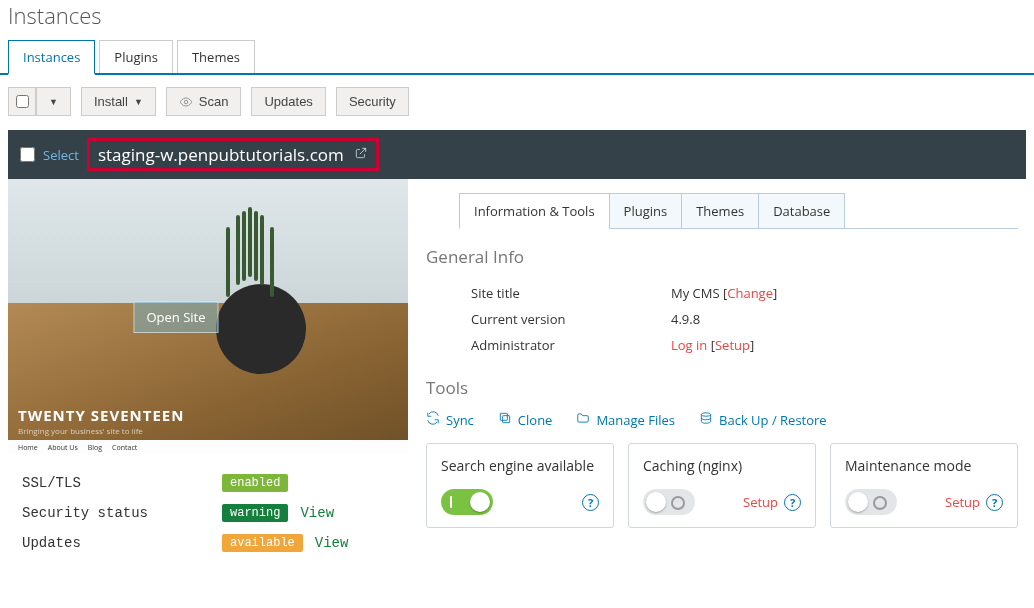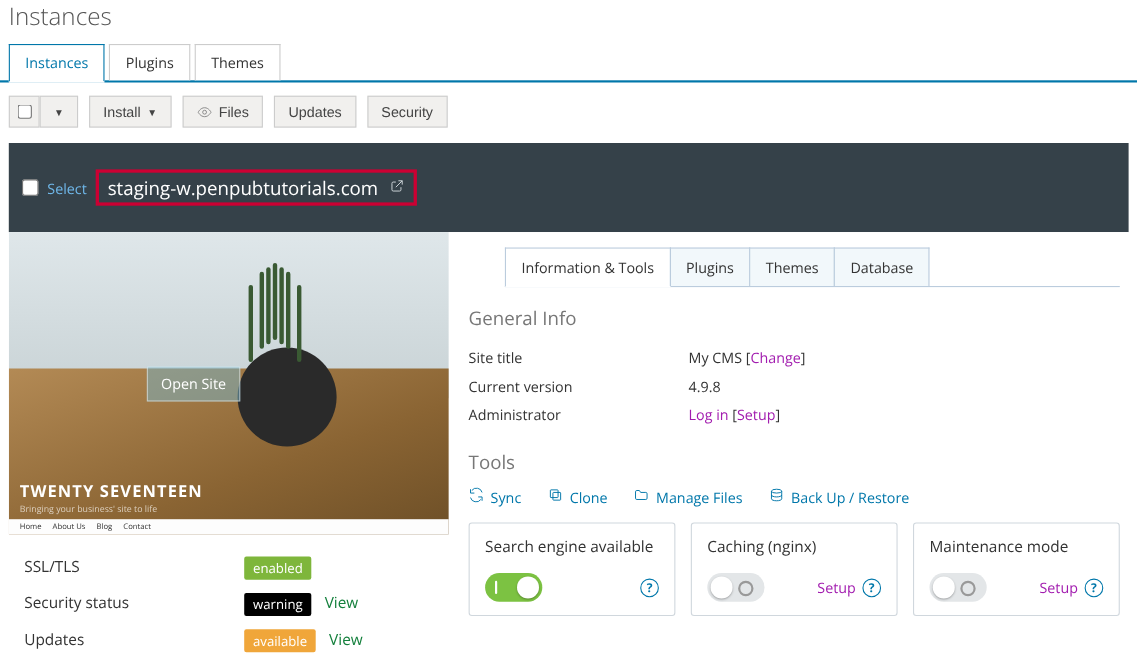--- a/index.html
+++ b/index.html
@@ -14,21 +14,21 @@
 
 .action-row { display: flex; gap: 10px; padding: 0 8px 14px; align-items: stretch; }
 .action-split { display: flex; }
 .action-btn { display: inline-flex; align-items: center; gap: 6px; padding: 6px 12px; border: 1px solid #ccc; background: #f1f0ee; color: #444; cursor: pointer; font-size: 13px; }
 .action-btn .caret { font-size: 9px; }
 .square-check { width: 28px; justify-content: center; padding: 6px 0; }
 .square-check input { margin:0; }
 
 
 .instance-panel { margin: 0 8px; border-top: none; }
-.instance-header { display: flex; align-items: center; background: #354149; color: #cfd6db; padding: 24px 12px; }
+.instance-header { display: flex; align-items: center; background: #354149; color: #cfd6db; padding: 8px 12px; }
 .instance-header input[type=checkbox] { width: 15px; height: 15px; margin-right: 8px; }
 .select-label { color: #6fb7e9; margin-right: 8px; font-size: 13px; }
 .site-url-wrap { display: inline-flex; align-items: center; border: 3px solid #c03; padding: 2px 8px; }
 .site-url { color: #fff; font-size: 17px; font-weight: 500; }
 .link-icon { margin-left: 10px; color: #cfd6db; }
 
 .instance-body { display: flex; background: #fff; }
 .preview-col { width: 400px; }
 .preview-img { width: 400px; height: 275px; position: relative; overflow: hidden; }
 .sky { position:absolute; top:0; left:0; right:0; height:55%; background: linear-gradient(180deg, #dfe7ea, #c8d2d5); }
@@ -37,39 +37,39 @@
 .plant{ position:absolute; left:55%; top:10%; width:60px; height:90px; }
 .plant::before{ content:""; position:absolute; left:20px; top:0; width:4px; height:70px; background:#3a5a33; border-radius:2px; box-shadow: -12px 8px 0 #3a5a33, 12px 8px 0 #3a5a33, -22px 20px 0 #3a5a33, 22px 20px 0 #3a5a33, -6px 4px 0 #3a5a33, 6px 4px 0 #3a5a33; }
 .open-site-overlay { position:absolute; left:42%; top:50%; transform:translate(-50%,-50%); background: rgba(120,180,200,.5); color:#fff; padding:6px 12px; border:1px solid rgba(255,255,255,.5); font-size:13px; }
 .caption-strip { position:absolute; bottom:18px; left:10px; color:#fff; }
 .caption-strip .c1 { font-size:15px; font-weight:700; letter-spacing:1px;text-align:center; }
 .caption-strip .c2 { font-size:8px; color:#dccfbe; }
 .fake-nav { position:absolute; bottom:0; left:0; right:0; height:14px; background:#fdfdfd; display:flex; gap:10px; align-items:center; padding:0 10px; }
 .fake-nav span{ font-size:7px; color:#333; }
 
 .status-block { padding: 20px 14px; }
-.status-row { display:flex; margin-bottom:12px; font-size:14px; color:#333;}
+.status-row { display:flex; align-items:center; margin-bottom:12px; font-size:14px; color:#333;font-family:Liberation Mono, monospace;}
 .status-label { width: 200px; }
 .badge { padding: 2px 8px; color:#fff; font-size:12px; border-radius:2px; margin-right:12px;}
 .badge.enabled { background:#7eb63b; }
-.badge.warning { background:#000000; }
+.badge.warning { background:#15803d; }
 .badge.available { background:#f0a63a; }
 .view-link { color:#15803d; text-decoration:none; }
 
 
 .detail-col { flex:1; padding: 14px 8px 14px 18px; }
 .sub-tabs { display:flex; border-bottom:1px solid #bcd; margin-bottom:16px;margin-left:33px; }
 .sub-tab { padding:8px 14px; border:1px solid #bcd; border-bottom:none; background:#f2f8fb; color:#333; cursor:pointer; margin-right:-1px; font-size:13px;}
 .sub-tab.active { background:#fff; border-bottom:1px solid #fff; margin-bottom:-1px; }
 
 h3.section { font-size:17px; font-weight:400; color:#777; margin-bottom:12px; }
 .info-row { display:flex; padding:4px 0; font-size:13px; }
-.info-key { width:200px; color:#333; }
+.info-key { width:200px; color:#333;margin-left:45px; }
 .info-val { color:#333; }
-.link { color:#a21caf; text-decoration:none; }
+.link { color:#ef4444; text-decoration:none; }
 .bracket { color:#333; }
 
 .tools-row { display:flex; gap:24px; margin:8px 0 14px; }
 .tool-link { display:inline-flex; align-items:flex-start; gap:6px; color:#07a; cursor:pointer; font-size:13px; }
 
 .cards { display:flex; gap:14px; }
 .card { flex:1; border:1px solid #d0d7dd; border-radius:3px; padding:12px 14px; }
 .card-title { font-size:14px; color:#333; margin-bottom:14px; }
 .card-foot { display:flex; align-items:center; justify-content:space-between; }
 .help-circ { width:17px; height:17px; border:1.5px solid #07a; border-radius:50%; color:#07a; font-size:11px; display:inline-flex; align-items:center; justify-content:center; font-weight:700; }
@@ -109,21 +109,21 @@
   </div>
   <button class="action-btn">
       <span>Install</span> 
       <span class="caret">▼</span>
     </button>
   <button class="action-btn">
     <svg class="ico" viewBox="0 0 24 24" style="stroke:#888">
         <path d="M2 12s3.5-7 10-7 10 7 10 7-3.5 7-10 7S2 12 2 12z"></path>
         <circle cx="12" cy="12" r="3"></circle>
       </svg>
-    <span>Files</span>
+    <span>Scan</span>
   </button>
   <button class="action-btn">Updates</button>
   <button class="action-btn">Security</button>
 </div>
 
 <div class="instance-panel">
   <div class="instance-header">
     <input type="checkbox" style="">
     <span class="select-label">Select</span>
     <span class="site-url-wrap">

